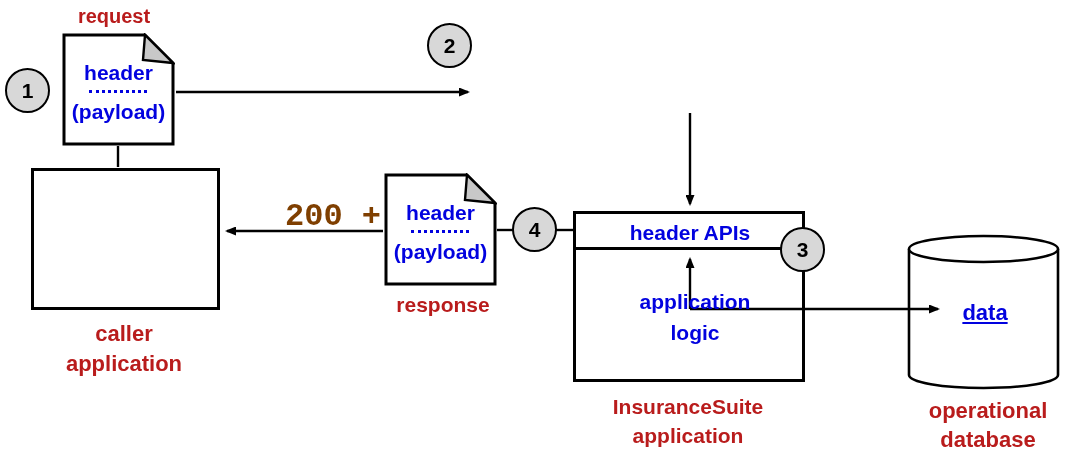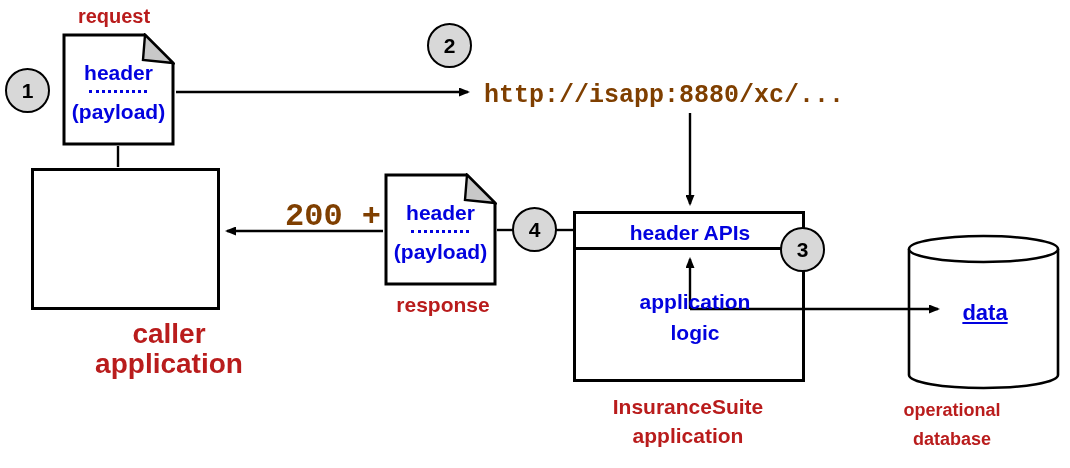--- a/index.html
+++ b/index.html
@@ -32,26 +32,26 @@
     font-weight:bold;font-size:21px;color:#000;z-index:4;}
   .c1{left:5px;top:68px;}
   .c2{left:427px;top:23px;}
   .c3{left:780px;top:227px;}
   .c4{left:512px;top:207px;}
   
   .label{position:absolute;font-weight:bold;color:#b91c1c;white-space:pre-line;
     text-align:center;transform:translateX(-50%);z-index:4;line-height:1.38;}
   .lbl-request{left:114px;top:3px;font-size:20px;}
   .lbl-response{left:443px;top:291px;font-size:21px;}
-  .lbl-caller{left:124px;top:319px;font-size:28px;line-height:30px;margin-left:45px;}
+  .lbl-caller{left:124px;top:319px;font-size:22px;line-height:30px;}
   .lbl-system-apis{left:690px;top:219px;font-size:21px;color:var(--blue);}
   .lbl-app-logic{left:695px;top:286px;font-size:21px;line-height:31px;color:var(--blue);}
   .lbl-is{left:688px;top:392px;font-size:21px;line-height:29px;}
   .lbl-data{left:985px;top:298px;font-size:22px;color:var(--blue);text-decoration:underline;}
-  .lbl-db{left:952px;top:396px;font-size:18px;line-height:29px;}
+  .lbl-db{left:988px;top:396px;font-size:22px;line-height:29px;}
   .mono{position:absolute;font-family:"Liberation Mono",monospace;font-weight:bold;
     color:var(--brown);white-space:nowrap;z-index:4;}
   .lbl-url{left:484px;top:81px;font-size:25px;}
   .lbl-status{left:333px;top:198px;font-size:32px;transform:translateX(-50%);}
 </style>
 </head>
 <body>
 
 <div class="canvas">
 
@@ -116,16 +116,15 @@
   <div class="label lbl-caller">caller
 application</div>
   <div class="label lbl-system-apis">header APIs</div>
   <div class="label lbl-app-logic">application
 logic</div>
   <div class="label lbl-is">InsuranceSuite
 application</div>
   <div class="label lbl-data">data</div>
   <div class="label lbl-db">operational
 database</div>
-  <div class="mono lbl-url">http://isapp:8880/xc/...</div>
   <div class="mono lbl-status">200 +</div>
 
 </div>
 
 </body></html>

